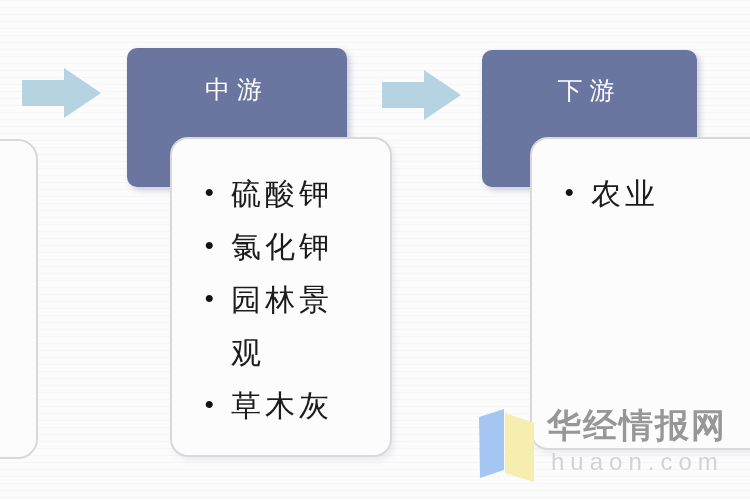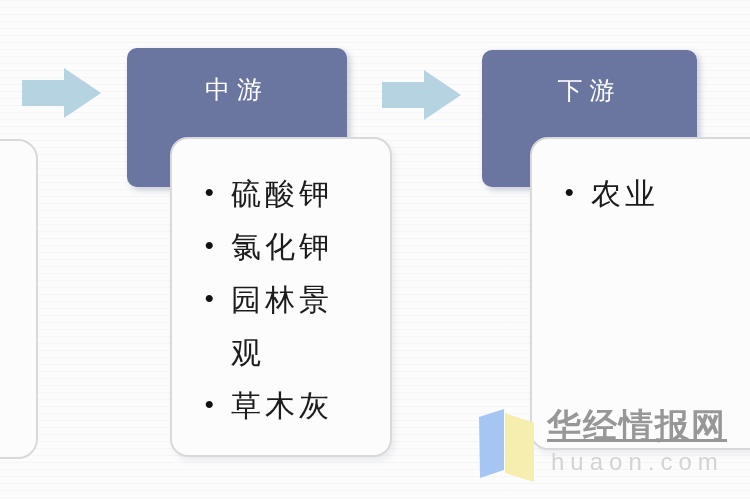--- a/index.html
+++ b/index.html
@@ -94,21 +94,20 @@
   }
 
   
   .wm-logo { position: absolute; left: 472px; top: 397px; z-index: 4; }
   .wm-brand {
     position: absolute; left: 547px; top: 403px;
     font-size: 34px; font-weight: 600;
     letter-spacing: 2px;
     color: #979797;
     z-index: 4;
-    text-decoration: underline;
   }
   .wm-domain {
     position: absolute; left: 551px; top: 448px;
     font-family: "Liberation Sans", "DejaVu Sans", sans-serif;
     font-size: 24px;
     letter-spacing: 6px;
     color: #d3d3d3;
     z-index: 4;
     text-align: right;
   }

